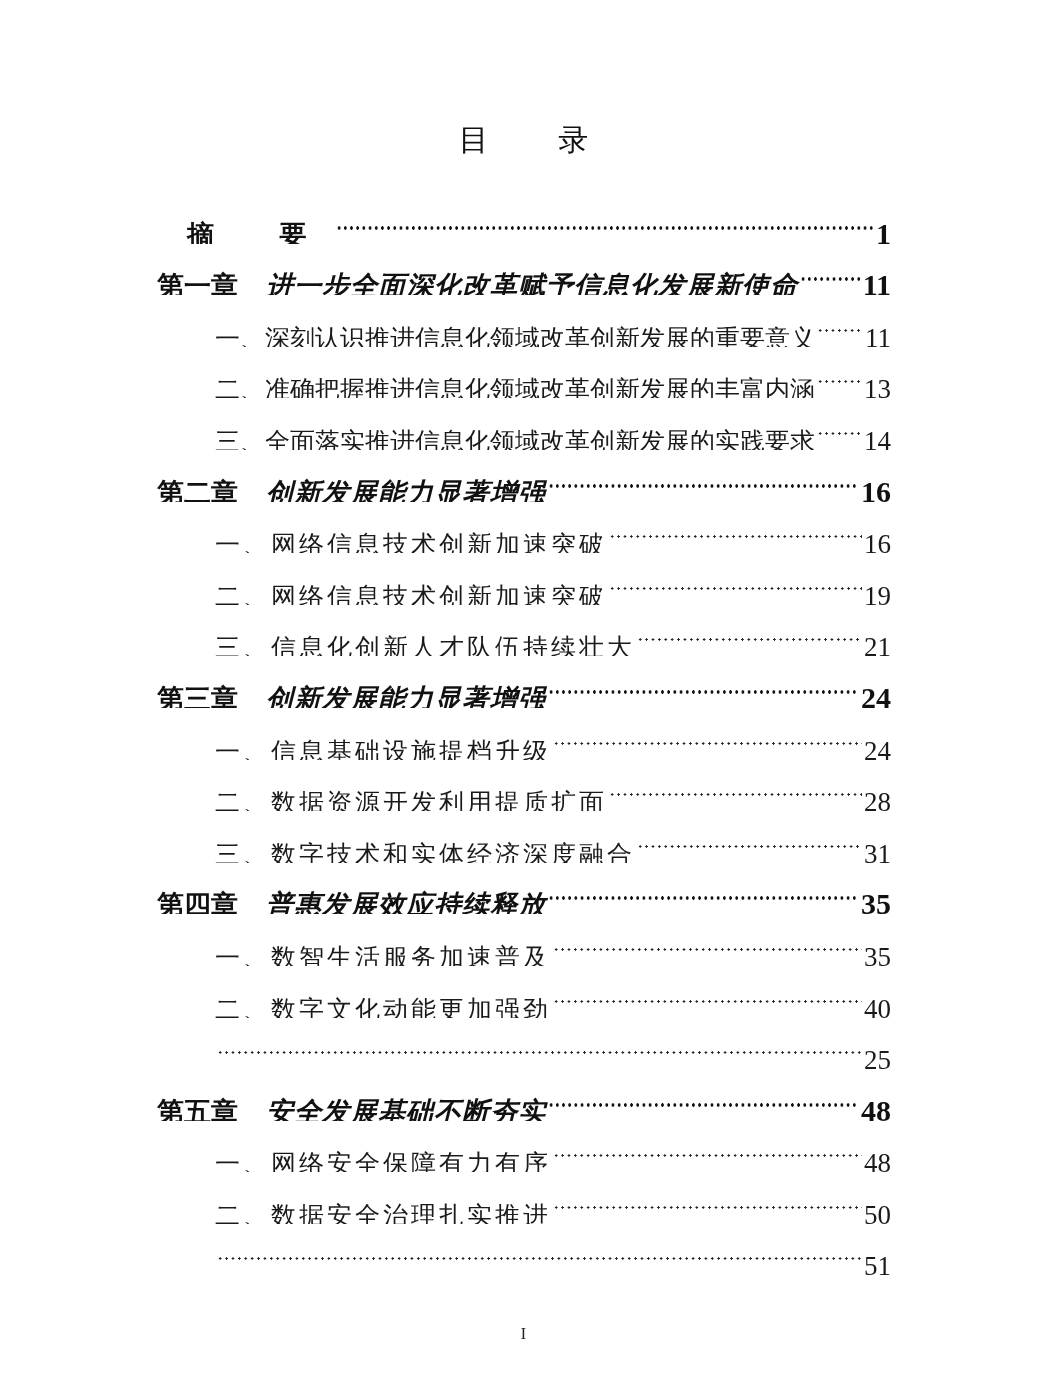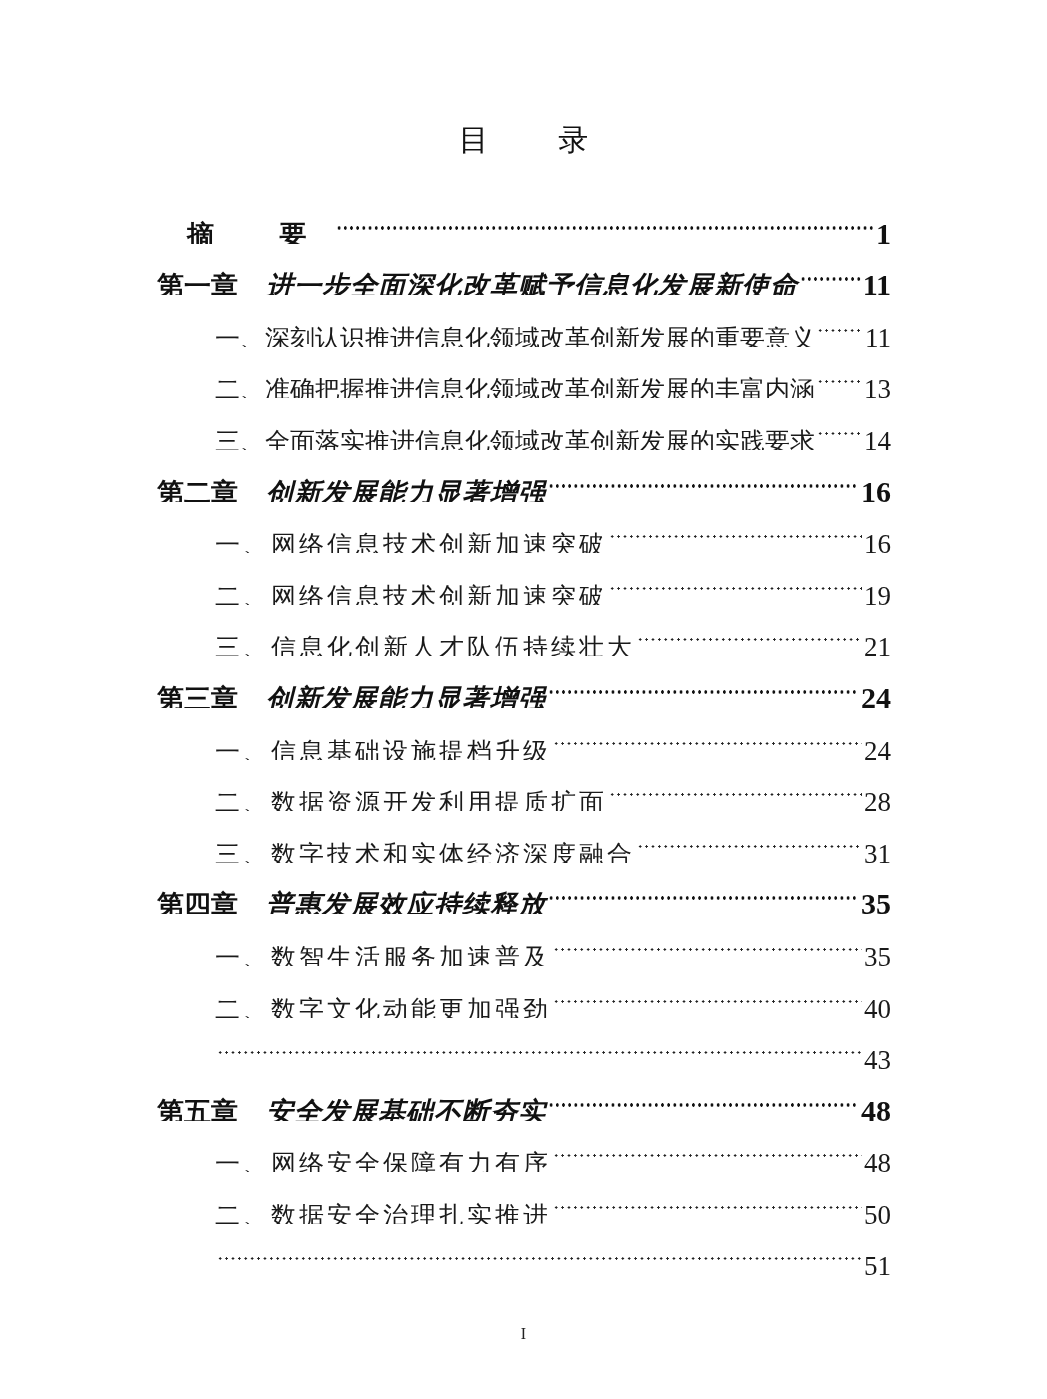--- a/index.html
+++ b/index.html
@@ -203,21 +203,21 @@
     <span class="leader"></span>
     <span class="page-no">35</span>
   </div>
   <div class="toc-row section">
     <span class="label section-title"><span>二、</span><span>数字文化动能更加强劲</span></span>
     <span class="leader"></span>
     <span class="page-no">40</span>
   </div>
   <div class="toc-row section">
     <span class="leader"></span>
-    <span class="page-no">43</span>
+    <span class="page-no">25</span>
   </div>
 
   <div class="toc-row chapter">
     <span class="label"><span class="chapter-no">第五章</span><span class="chapter-title">安全发展基础不断夯实</span></span>
     <span class="leader"></span>
     <span class="page-no">48</span>
   </div>
   <div class="toc-row section">
     <span class="label section-title"><span>一、</span><span>网络安全保障有力有序</span></span>
     <span class="leader"></span>

